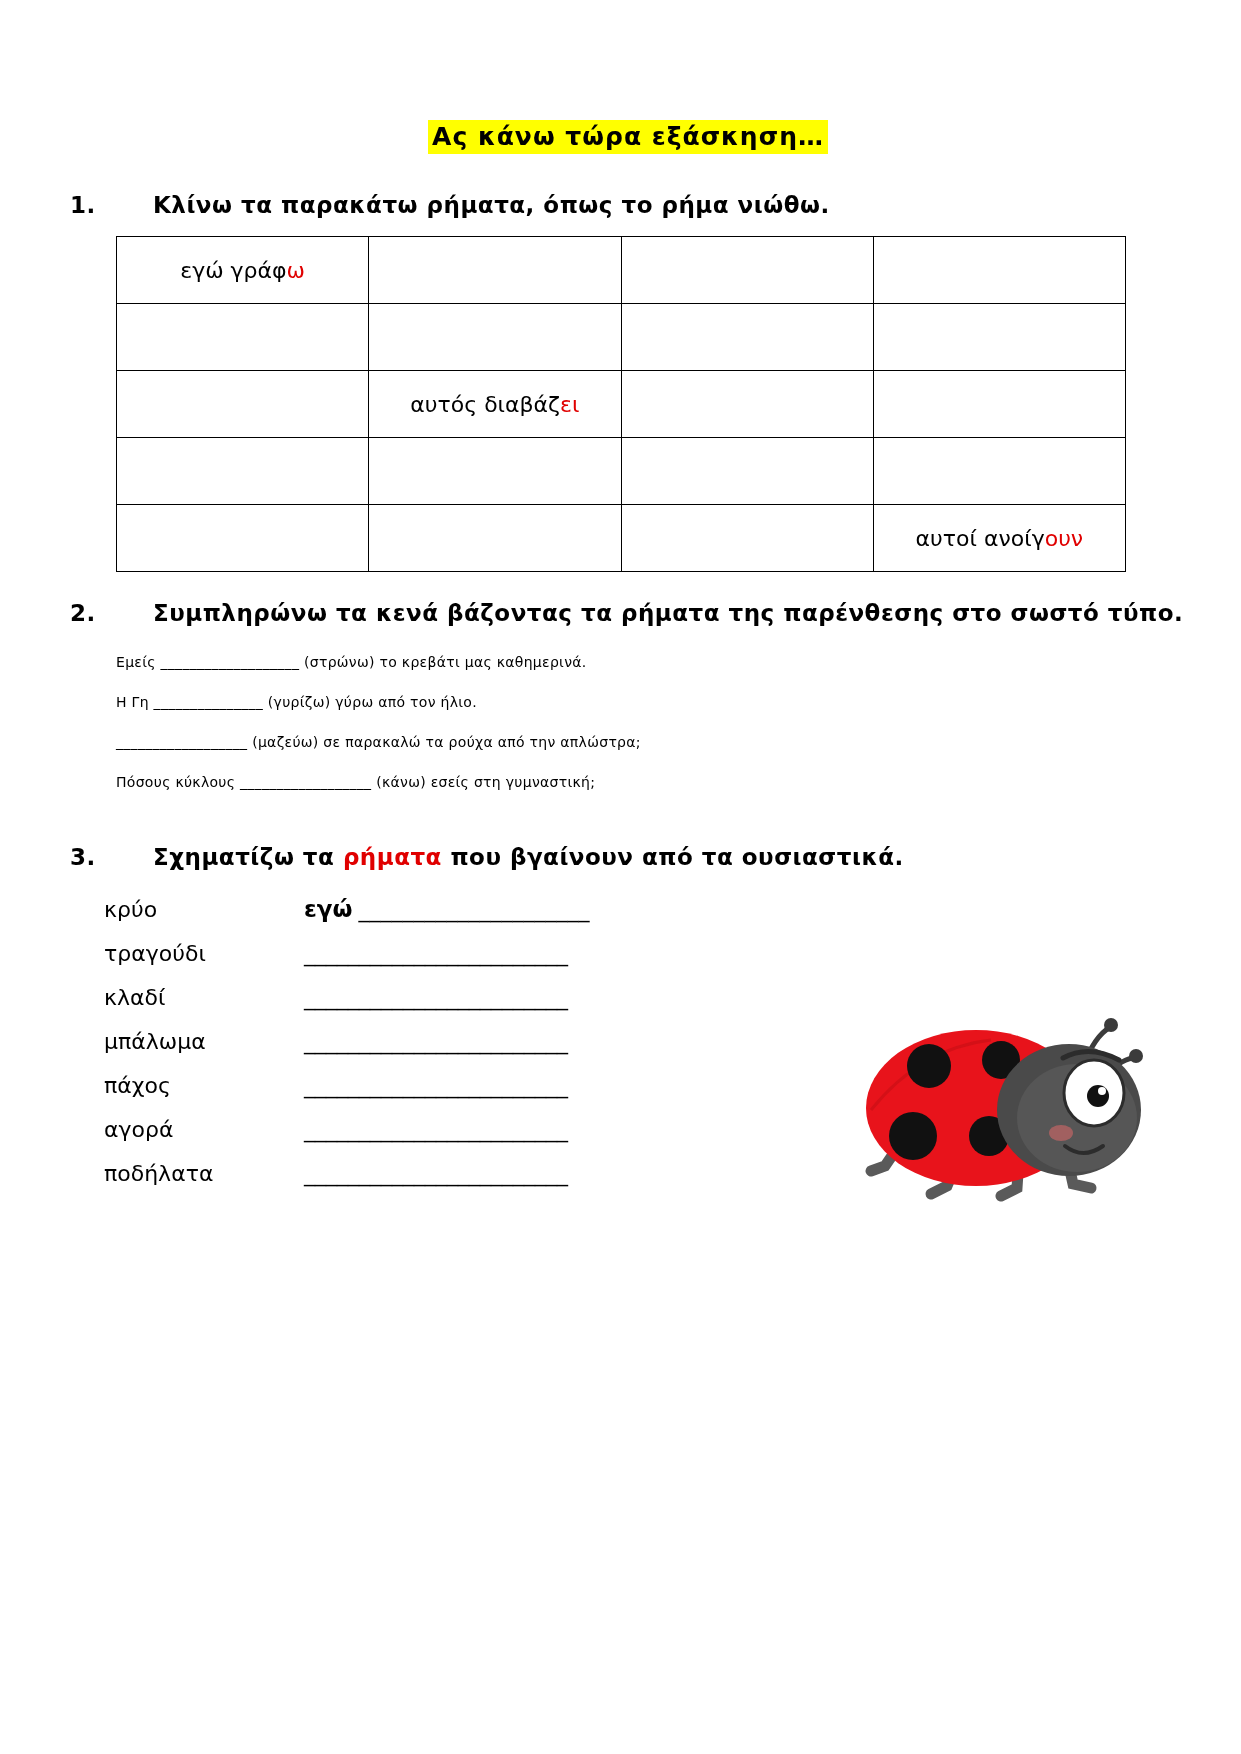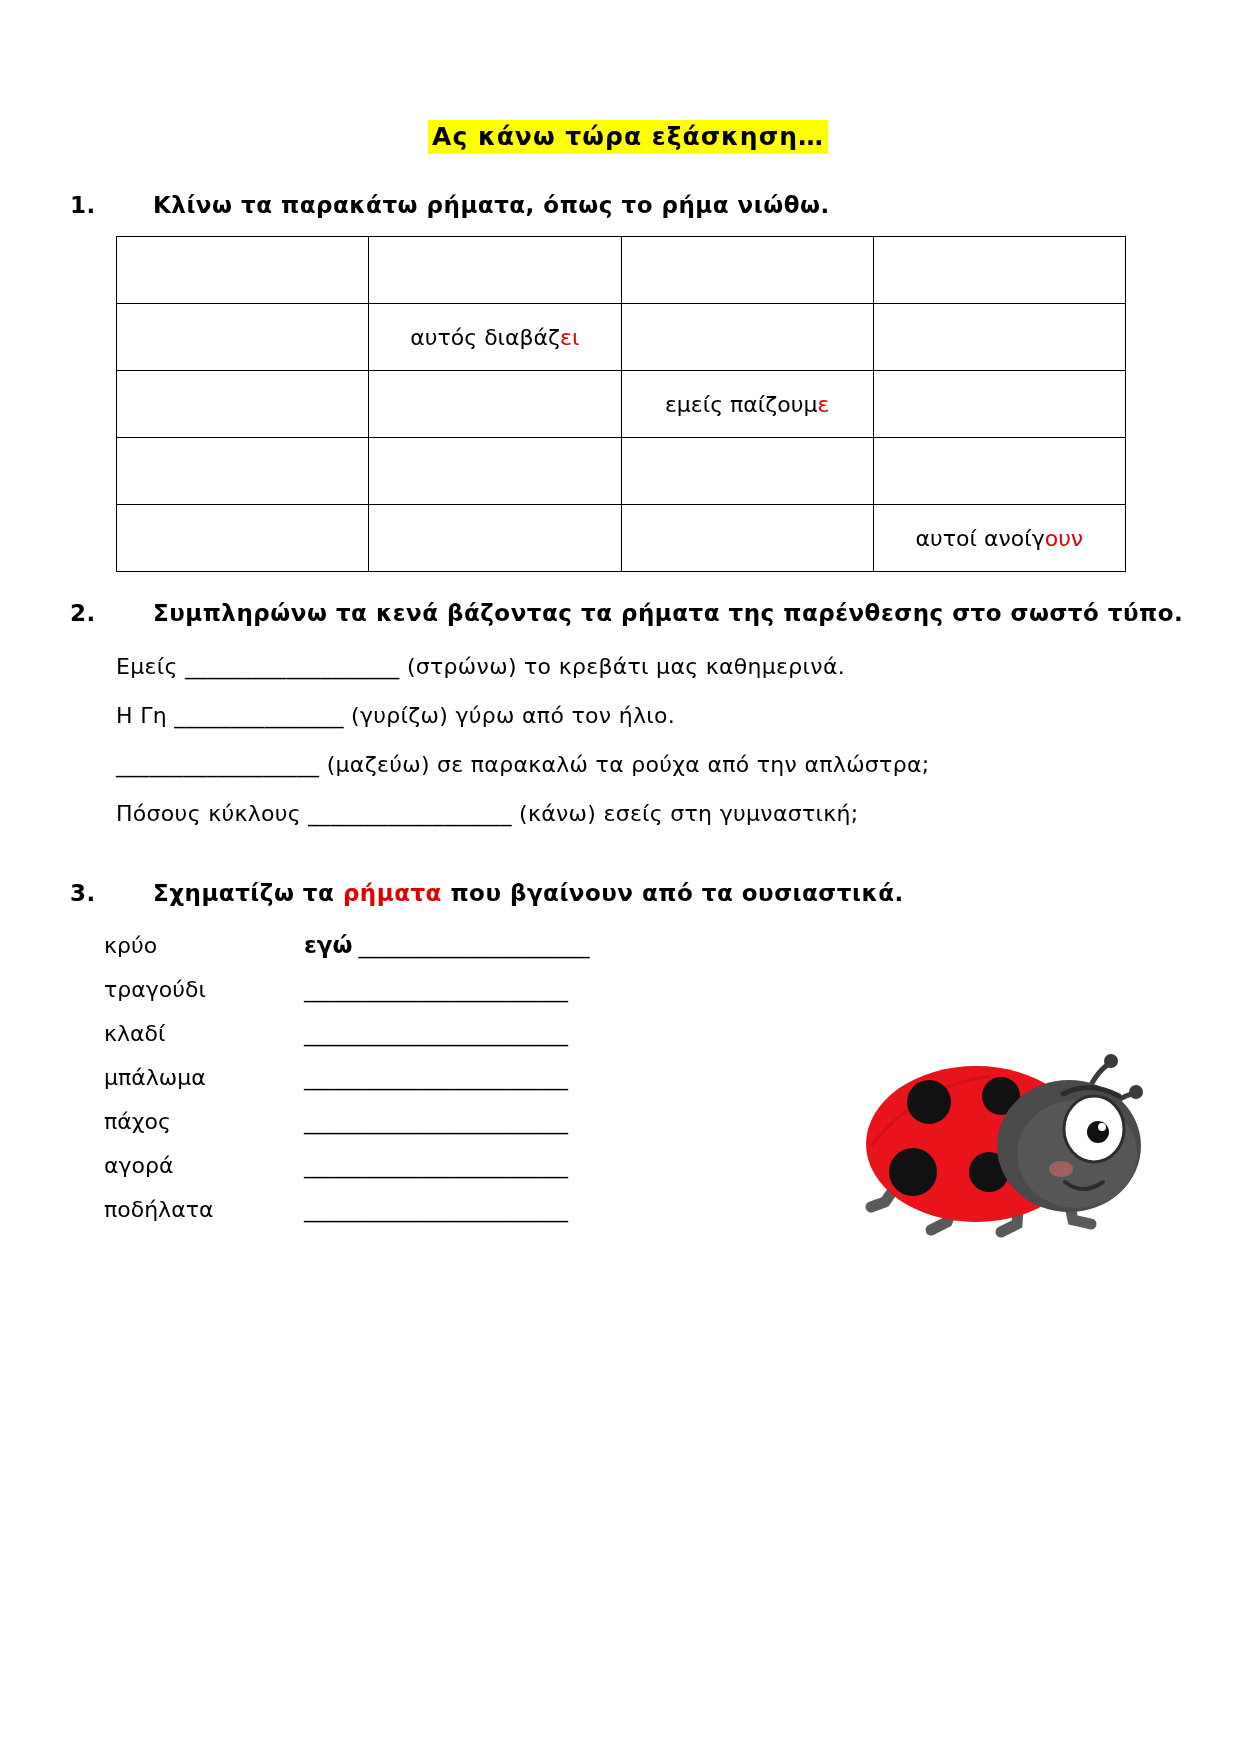--- a/index.html
+++ b/index.html
@@ -71,21 +71,21 @@
     vertical-align: middle;
     padding: 0 6px;
     font-family: "DejaVu Sans", sans-serif;
   }
 
   
   .ex2-lines {
     margin: 28px 0 0 46px;
   }
   .ex2-line {
-    font-size: 22px;
+    font-size: 14px;
     margin-bottom: 24px;
     white-space: nowrap;
     letter-spacing: 0.3px;
   }
 
   
   .ex3-wrap {
     position: relative;
     margin-top: 26px;
   }
@@ -133,35 +133,35 @@
   </div>
 
   <div class="ex-heading">
     <span class="ex-num">1.</span>
     <span class="ex-text">Κλίνω τα παρακάτω ρήματα, όπως το ρήμα νιώθω.</span>
   </div>
 
   <table class="conj">
     <tbody>
       <tr>
+        <td><span>εγώ γράφ</span><span class="red">ω</span></td>
+        <td></td>
+        <td></td>
+        <td></td>
+      </tr>
+      <tr>
         <td></td>
         <td></td>
         <td></td>
         <td></td>
       </tr>
       <tr>
         <td></td>
         <td><span>αυτός διαβάζ</span><span class="red">ει</span></td>
         <td></td>
-        <td></td>
-      </tr>
-      <tr>
-        <td></td>
-        <td></td>
-        <td><span>εμείς παίζουμ</span><span class="red">ε</span></td>
         <td></td>
       </tr>
       <tr>
         <td></td>
         <td></td>
         <td></td>
         <td></td>
       </tr>
       <tr>
         <td></td>

